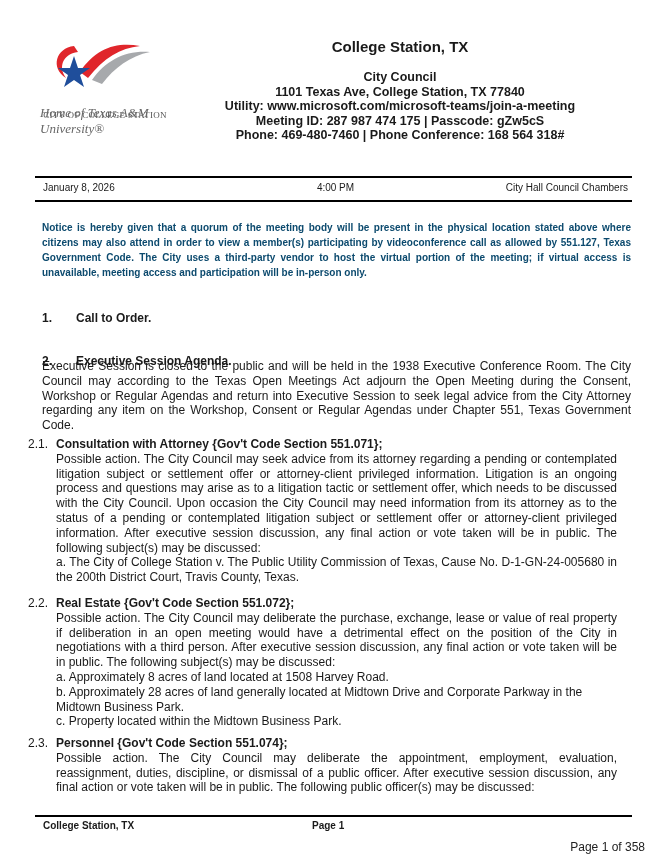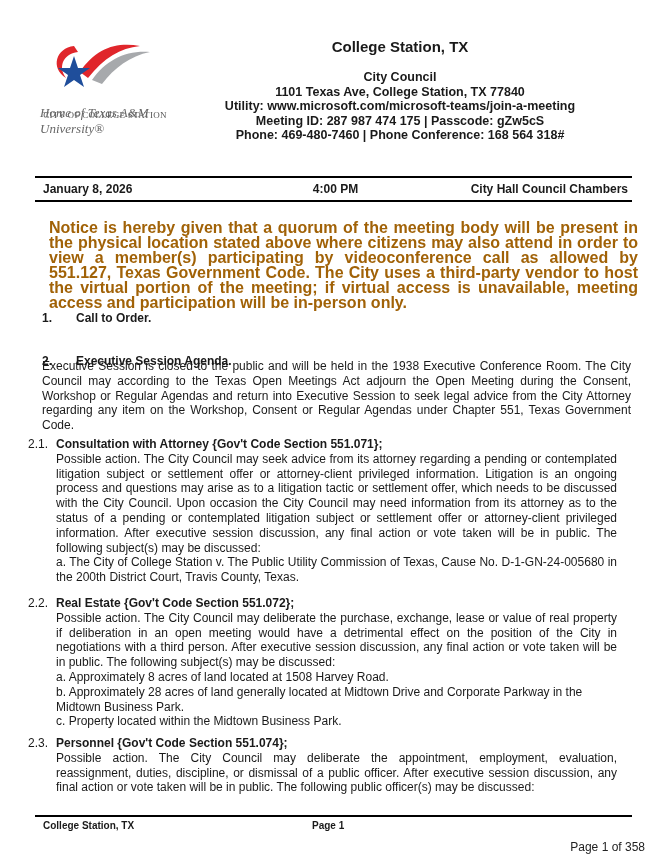--- a/index.html
+++ b/index.html
@@ -9,25 +9,25 @@
   .logo svg { position: absolute; left: 4px; top: 0; }
   .logo-name { position: absolute; left: 0; top: 56px; width: 130px; text-align: center;
                font-family: "Liberation Serif", serif; font-size: 9px; color: #555; letter-spacing: 0.3px; }
   .logo-tag { position: absolute; left: 0; top: 67px; width: 130px; text-align: left;
               font-family: "Liberation Serif", serif; font-style: italic; font-size: 13px; color: #666; }
   .hdr { position: absolute; left: 190px; width: 420px; text-align: center; font-weight: bold; }
   .hdr-city { top: 38px; font-size: 15px; }
   .hdr-lines { top: 70px; font-size: 12.5px; line-height: 14.6px; }
   .hdr-lines div { white-space: nowrap; }
   .rule { position: absolute; left: 35px; width: 597px; background: #000; }
-  .meta { position: absolute; top: 182px; left: 43px; width: 585px; font-size: 12px; font-weight: bold; }
+  .meta { position: absolute; top: 182px; left: 43px; width: 585px; font-size: 10px; font-weight: normal; }
   .meta .c { position: absolute; left: 0; right: 0; text-align: center; }
   .meta .r { position: absolute; right: 0; }
-  .notice { position: absolute; left: 49px; top: 220px; width: 589px; color: #a16207; font-weight: bold;
-            font-size: 16px; line-height: 15px; text-align: justify; }
+  .notice { position: absolute; left: 42px; top: 220px; width: 589px; color: #0c4a6e; font-weight: bold;
+            font-size: 10px; line-height: 15px; text-align: justify; }
   .item { position: absolute; left: 42px; font-size: 12px; font-weight: bold; }
   .item .n { display: inline-block; width: 34px; }
   .para { position: absolute; left: 42px; width: 589px; font-size: 12px; line-height: 14.8px; text-align: justify; }
   .sub { position: absolute; left: 28px; width: 589px; font-size: 12px; line-height: 14.8px; }
   .sub .num { position: absolute; left: 0; top: 0; }
   .sub .title { margin-left: 28px; font-weight: bold; }
   .sub .body { margin-left: 28px; text-align: justify; }
   .foot { position: absolute; top: 820px; font-size: 10px; font-weight: bold; }
   .pgnum { position: absolute; right: 20px; top: 840px; font-size: 12px; color: #222; }
 </style>

